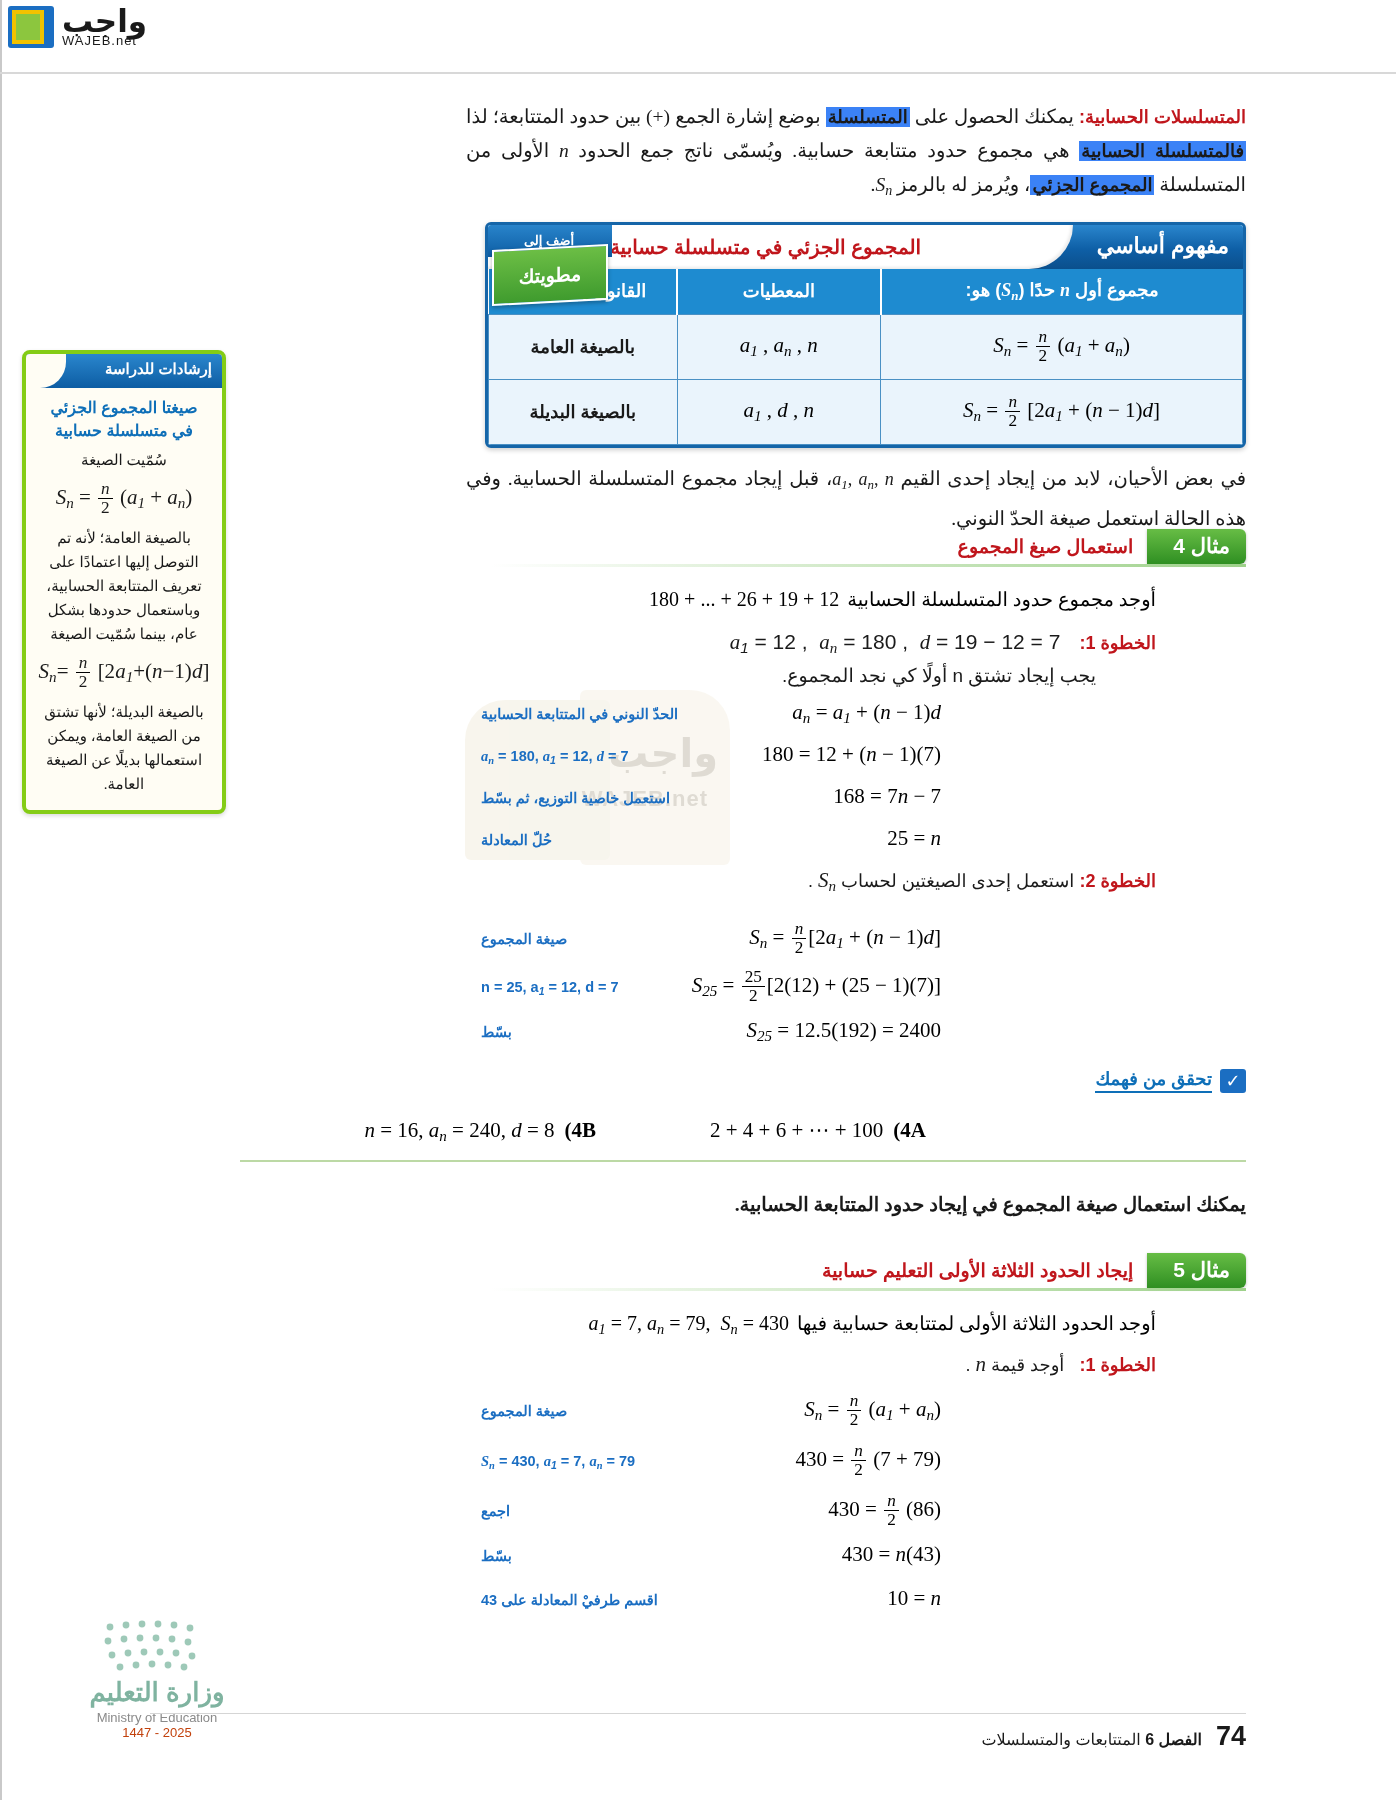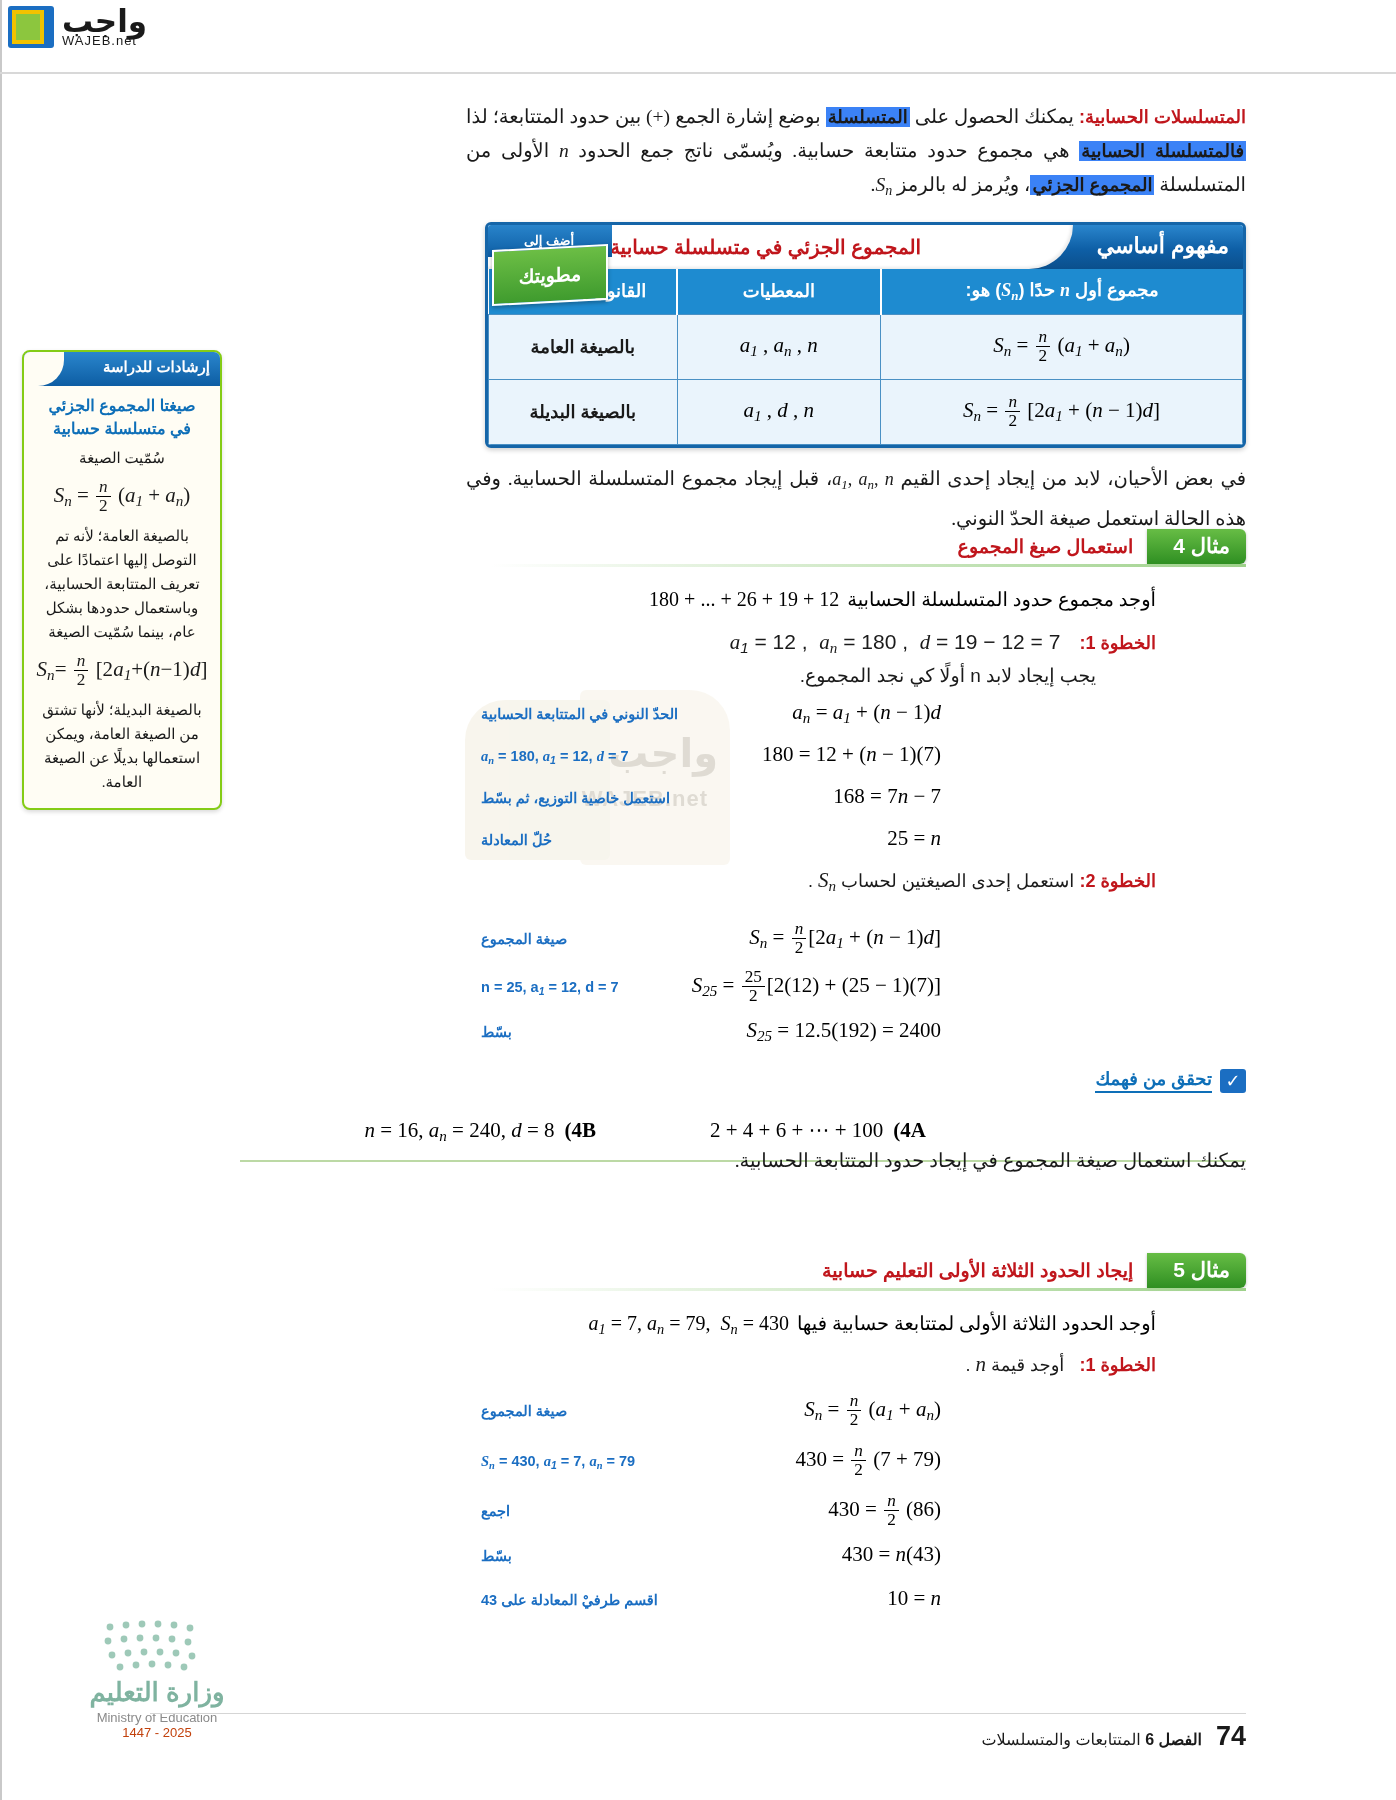--- a/index.html
+++ b/index.html
@@ -152,21 +152,21 @@
   
   .para2 {
     position: absolute; top: 462px; right: 150px; width: 780px;
     font-size: 19.5px; line-height: 34px; color: #1a1a1a; text-align: justify;
   }
 
   
   .sidepanel {
     position: absolute; top: 350px; left: 22px;
     width: 196px;
-    border: 2px solid #84cc16;
+    border: 4px solid #84cc16;
     border-radius: 8px;
     background: #fffdf4;
     box-shadow: 0 2px 4px rgba(0,0,0,.15);
     overflow: hidden;
   }
   .sidepanel-head {
     position: relative; height: 34px;
     background: linear-gradient(180deg,#2a86cd,#0d5da3);
   }
   .sidepanel-head span {
@@ -439,21 +439,21 @@
     <span style="font-size:19.5px">أوجد مجموع حدود المتسلسلة الحسابية</span>
     <span class="eq" style="margin-right:8px; font-size:20px">180 + ... + 26 + 19 + 12</span>
   </div>
 
   <div class="steplbl" style="top:630px; right:240px;">
     <b>الخطوة 1:</b>
     <span class="eq" style="margin-right:14px">
       <span class="mi">a</span><span class="sub">1</span> = 12 ,&nbsp; <span class="mi">a</span><span class="sub mi">n</span> = 180 ,&nbsp; <span class="mi">d</span> = 19 − 12 = 7
     </span>
   </div>
-  <div class="steplbl" style="top:664px; right:300px; font-size:19px">يجب إيجاد لابد n أولًا كي نجد المجموع.</div>
+  <div class="steplbl" style="top:664px; right:300px; font-size:19px">يجب إيجاد تشتق n أولًا كي نجد المجموع.</div>
 
   <div class="mathrow" style="top:700px; right:455px; width:460px; justify-content:space-between;">
     <span class="eq"><span class="mi">a</span><span class="sub mi">n</span> = <span class="mi">a</span><span class="sub">1</span> + (<span class="mi">n</span> − 1)<span class="mi">d</span></span>
     <span class="ann">الحدّ النوني في المتتابعة الحسابية</span>
   </div>
   <div class="mathrow" style="top:742px; right:455px; width:460px; justify-content:space-between;">
     <span class="eq">180 = 12 + (<span class="mi">n</span> − 1)(7)</span>
     <span class="ann"><span class="mi">a</span><span class="sub mi">n</span> = 180, <span class="mi">a</span><span class="sub">1</span> = 12, <span class="mi">d</span> = 7</span>
   </div>
   <div class="mathrow" style="top:784px; right:455px; width:460px; justify-content:space-between;">
@@ -490,21 +490,21 @@
   <div class="mathrow" style="top:1118px; right:470px;">
     <span class="eq" style="font-weight:bold">(4A</span>
     <span class="eq" style="margin-right:10px">2 + 4 + 6 + ⋯ + 100</span>
   </div>
   <div class="mathrow" style="top:1118px; right:800px;">
     <span class="eq" style="font-weight:bold">(4B</span>
     <span class="eq" style="margin-right:10px"><span class="mi">n</span> = 16, <span class="mi">a</span><span class="sub mi">n</span> = 240, <span class="mi">d</span> = 8</span>
   </div>
   <div class="hrule" style="top:1160px; right:150px; left:240px;"></div>
 
-  <div class="intro" style="top:1144px; width:780px;">يمكنك استعمال صيغة المجموع في إيجاد حدود المتتابعة الحسابية.</div>
+  <div class="intro" style="top:1188px; width:780px;font-weight:bold;">يمكنك استعمال صيغة المجموع في إيجاد حدود المتتابعة الحسابية.</div>
 
   <div class="ex-banner" style="top:1252px; right:150px;">
     <div class="ex-tag">مثال 5</div>
     <div class="ex-title">إيجاد الحدود الثلاثة الأولى التعليم حسابية</div>
   </div>
   <div class="ex-sep" style="top:1288px; right:150px; width:755px;"></div>
 
   <div class="mathrow" style="top:1312px; right:240px;">
     <span style="font-size:19.5px">أوجد الحدود الثلاثة الأولى لمتتابعة حسابية فيها</span>
     <span class="eq" style="margin-right:8px; font-size:20px"><span class="mi">a</span><span class="sub">1</span> = 7, <span class="mi">a</span><span class="sub mi">n</span> = 79,&nbsp; <span class="mi">S</span><span class="sub mi">n</span> = 430</span>

